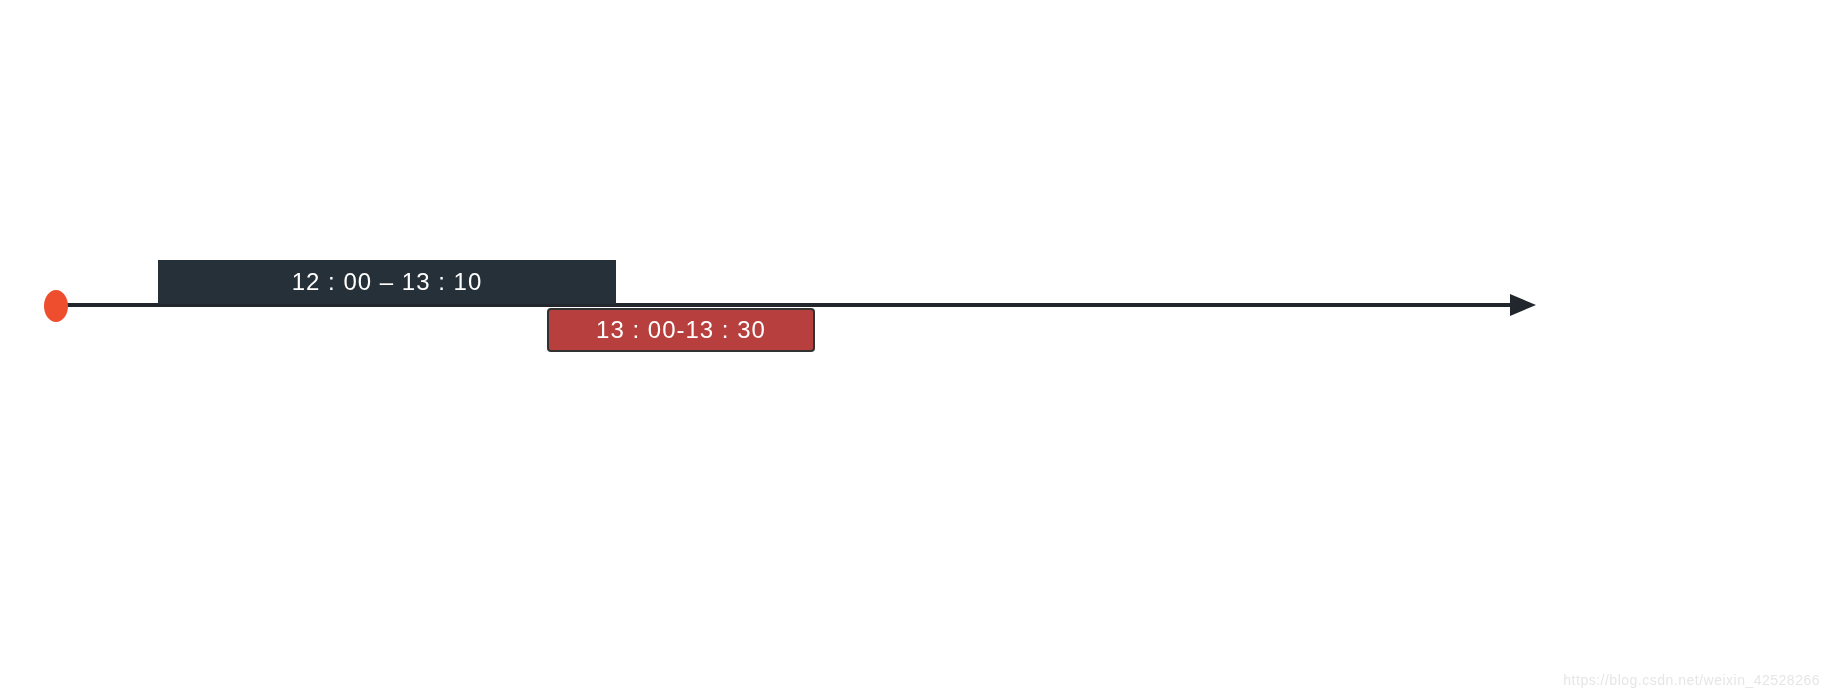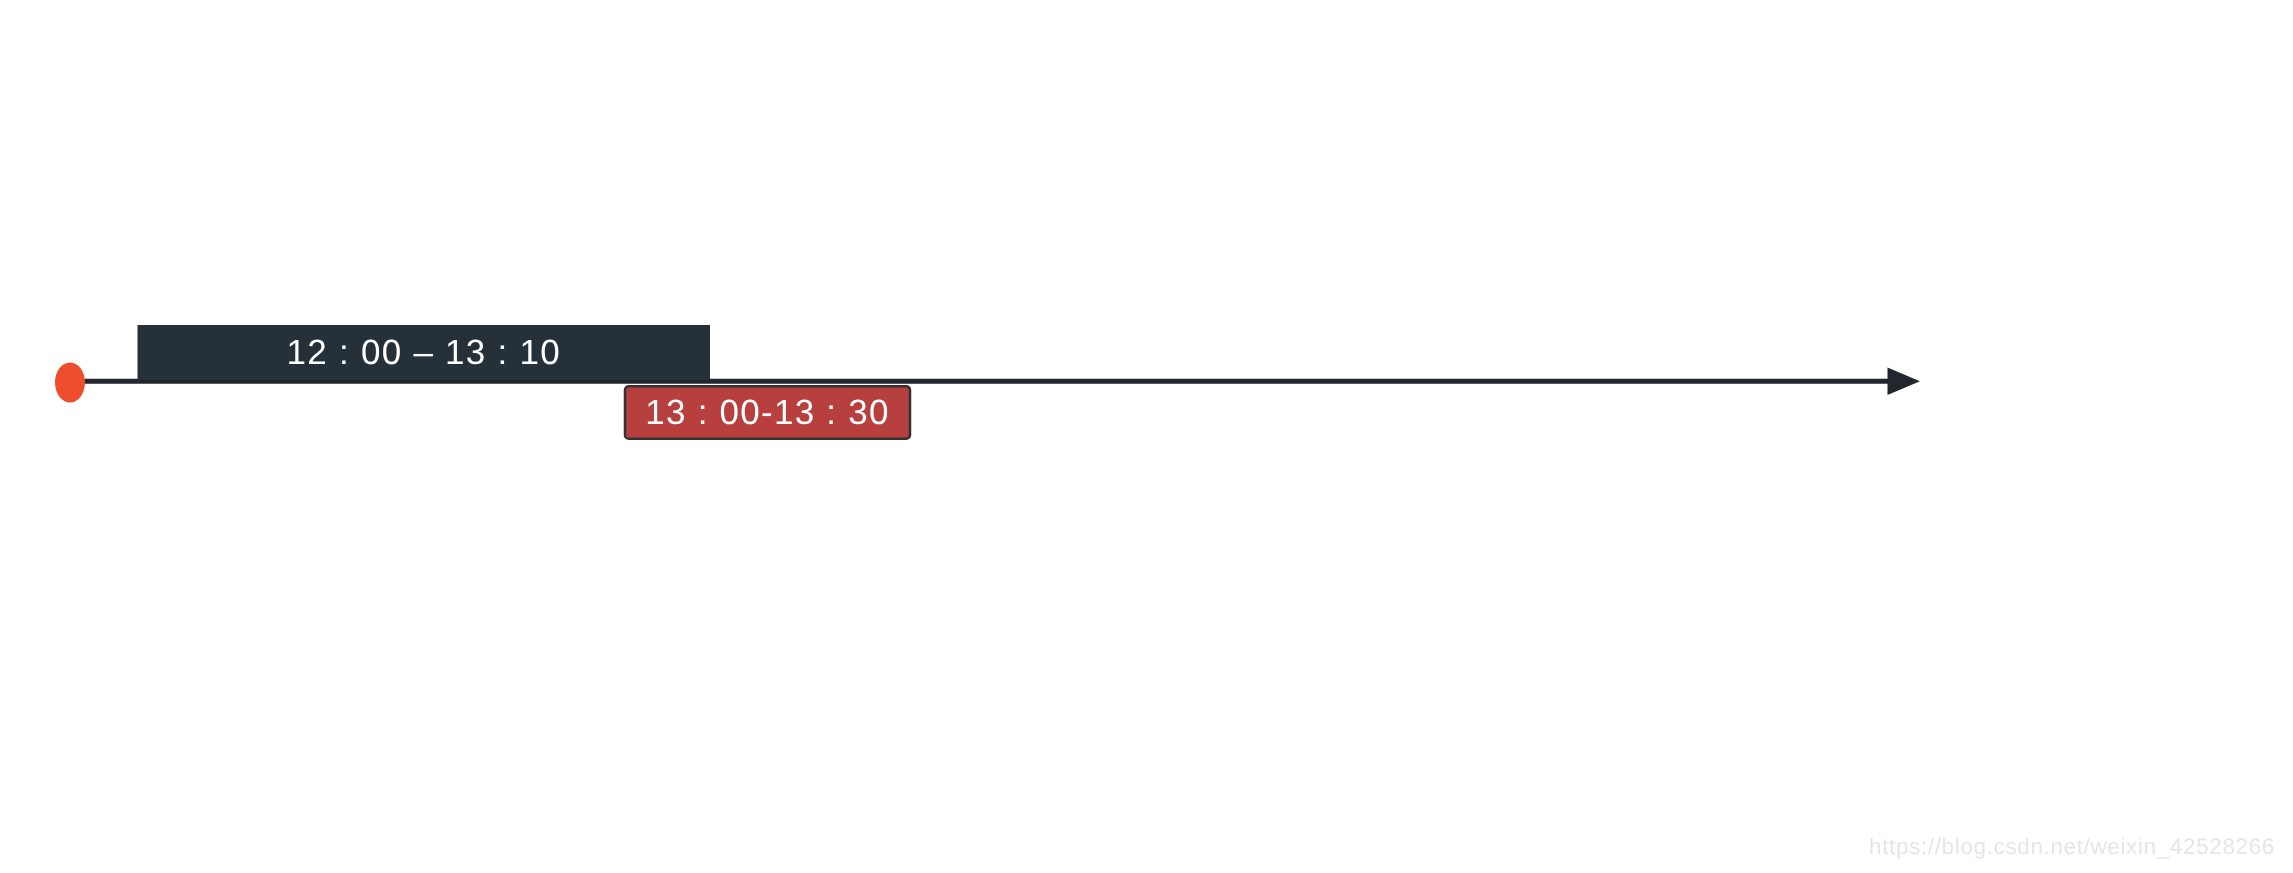--- a/index.html
+++ b/index.html
@@ -47,38 +47,39 @@
     height: 32px;
     background: #ee4d2e;
     border-radius: 50%;
   }
 
   .block {
     position: absolute;
     display: flex;
     align-items: center;
     justify-content: center;
-    font-size: 28px;
+    font-size: 24px;
     letter-spacing: 1px;
     box-sizing: border-box;
+    margin-left: 48px;
   }
 
   .block-1 {
     left: 110px;
     top: 260px;
     width: 458px;
     height: 44px;
     background: #263039;
     color: #ffffff;
   }
 
   .block-2 {
     left: 499px;
     top: 308px;
-    width: 230px;
+    width: 268px;
     height: 44px;
     background: #b7403e;
     color: #ffffff;
     border: 2px solid #323232;
     border-radius: 4px;
   }
 
   .block-3 {
     left: 906px;
     top: 260px;
@@ -86,21 +87,21 @@
     height: 44px;
     background: #ffffff;
     color: #1a1a1a;
     border: 3px dashed #1a1a1a;
   }
 
   .watermark {
     position: absolute;
     right: 14px;
     bottom: 10px;
-    font-size: 18px;
+    font-size: 14px;
     color: #e6e6e6;
     font-family: Arial, sans-serif;
     letter-spacing: 0.5px;
   }
 </style>
 </head>
 <body>
 
 <div class="canvas">
 

